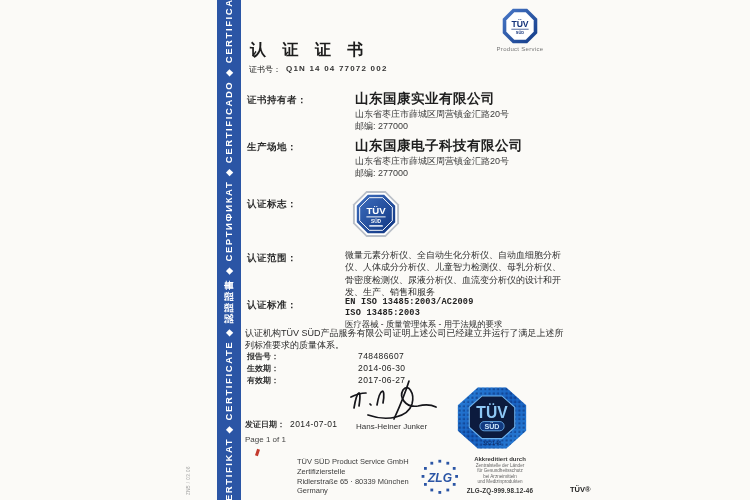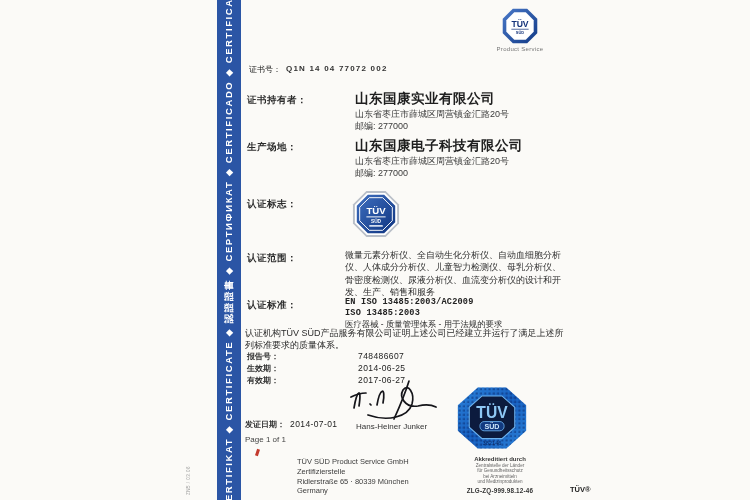--- a/index.html
+++ b/index.html
@@ -76,20 +76,21 @@
       </defs>
       <polygon points="30,2 70,2 98,30 98,70 70,98 30,98 2,70 2,30" fill="url(#g1)"></polygon>
       <polygon points="34,12 66,12 88,34 88,66 66,88 34,88 12,66 12,34" fill="#ffffff"></polygon>
       <text x="50" y="52" text-anchor="middle" font-size="24" font-weight="bold" fill="#14337a">TÜV</text>
       <line x1="26" y1="59" x2="74" y2="59" stroke="#14337a" stroke-width="2"></line>
       <text x="50" y="72" text-anchor="middle" font-size="11" font-weight="bold" fill="#14337a">SÜD</text>
     </svg>
   </div>
   <div class="abs logo-caption" style="left:488px;top:46px;">Product Service</div>
 
+  <div class="abs page-title">认 证 证 书</div>
   <div class="abs certno-row">
     <span>证书号：</span>
     <span class="num">Q1N 14 04 77072 002</span>
   </div>
 
   <div class="abs lbl" style="left:247px;top:94px;">证书持有者：</div>
   <div class="abs company" style="left:355px;top:90px;">山东国康实业有限公司</div>
   <div class="abs addr" style="left:355px;top:108px;">山东省枣庄市薛城区周营镇金汇路20号</div>
   <div class="abs post" style="left:355px;top:120px;">邮编: 277000</div>
 
@@ -124,21 +125,21 @@
   <div class="abs lbl" style="left:247px;top:299px;">认证标准：</div>
   <div class="abs std" style="left:345px;top:297px;">EN ISO 13485:2003/AC2009</div>
   <div class="abs std" style="left:345px;top:308px;">ISO 13485:2003</div>
   <div class="abs std-note" style="left:345px;top:319px;">医疗器械 - 质量管理体系 - 用于法规的要求</div>
 
   <div class="abs statement" style="left:245px;top:328px;">认证机构TÜV SÜD产品服务有限公司证明上述公司已经建立并运行了满足上述所列标准要求的质量体系。</div>
 
   <div class="abs meta-lbl" style="left:247px;top:351px;">报告号：</div>
   <div class="abs meta-val" style="left:358px;top:351px;">748486607</div>
   <div class="abs meta-lbl" style="left:247px;top:363px;">生效期：</div>
-  <div class="abs meta-val" style="left:358px;top:363px;">2014-06-25</div>
+  <div class="abs meta-val" style="left:358px;top:363px;">2014-06-30</div>
   <div class="abs meta-lbl" style="left:247px;top:375px;text-align:right;">有效期：</div>
   <div class="abs meta-val" style="left:358px;top:375px;">2017-06-27</div>
 
   <div class="abs" style="left:346px;top:378px;">
     <svg width="98" height="44" viewBox="0 0 98 44">
       <g fill="none" stroke="#15151a" stroke-width="1.7" stroke-linecap="round">
         <path d="M8,30 C11,12 16,9 13,28"></path>
         <path d="M5,19 C11,16 17,15 20,15"></path>
         <path d="M24,26 l1,1"></path>
         <path d="M31,27 C34,10 40,8 37,25"></path>
@@ -179,20 +180,39 @@
 
   <div class="abs red-mark"></div>
 
   <div class="abs footer-company" style="left:253px;top:457px;margin-left:44px;">
     <div>TÜV SÜD Product Service GmbH</div>
     <div>Zertifizierstelle</div>
     <div>Ridlerstraße 65 · 80339 München</div>
     <div>Germany</div>
   </div>
 
+  <div class="abs" style="left:420px;top:459px;">
+    <svg width="40" height="36" viewBox="0 0 100 90">
+      <g fill="#2b55a5">
+        <rect x="46" y="2" width="7" height="7"></rect>
+          <rect x="66" y="7" width="7" height="7"></rect>
+        <rect x="82" y="20" width="7" height="7"></rect>
+          <rect x="88" y="40" width="7" height="7"></rect>
+        <rect x="82" y="60" width="7" height="7"></rect>
+          <rect x="66" y="74" width="7" height="7"></rect>
+        <rect x="46" y="80" width="7" height="7"></rect>
+          <rect x="26" y="74" width="7" height="7"></rect>
+        <rect x="10" y="60" width="7" height="7"></rect>
+          <rect x="4" y="40" width="7" height="7"></rect>
+        <rect x="10" y="20" width="7" height="7"></rect>
+          <rect x="26" y="7" width="7" height="7"></rect>
+      </g>
+      <text x="50" y="57" text-anchor="middle" font-size="30" font-weight="bold" font-style="italic" fill="#2b55a5">ZLG</text>
+    </svg>
+  </div>
 
   <div class="abs akk" style="left:462px;top:456px;">
     <div class="a0">Akkreditiert durch</div>
     <div class="a">Zentralstelle der Länder</div>
     <div class="a">für Gesundheitsschutz</div>
     <div class="a">bei Arzneimitteln</div>
     <div class="a">und Medizinprodukten</div>
     <div class="code">ZLG-ZQ-999.98.12-46</div>
   </div>
   <div class="abs tuv-r" style="left:570px;top:485px;">TÜV®</div>

